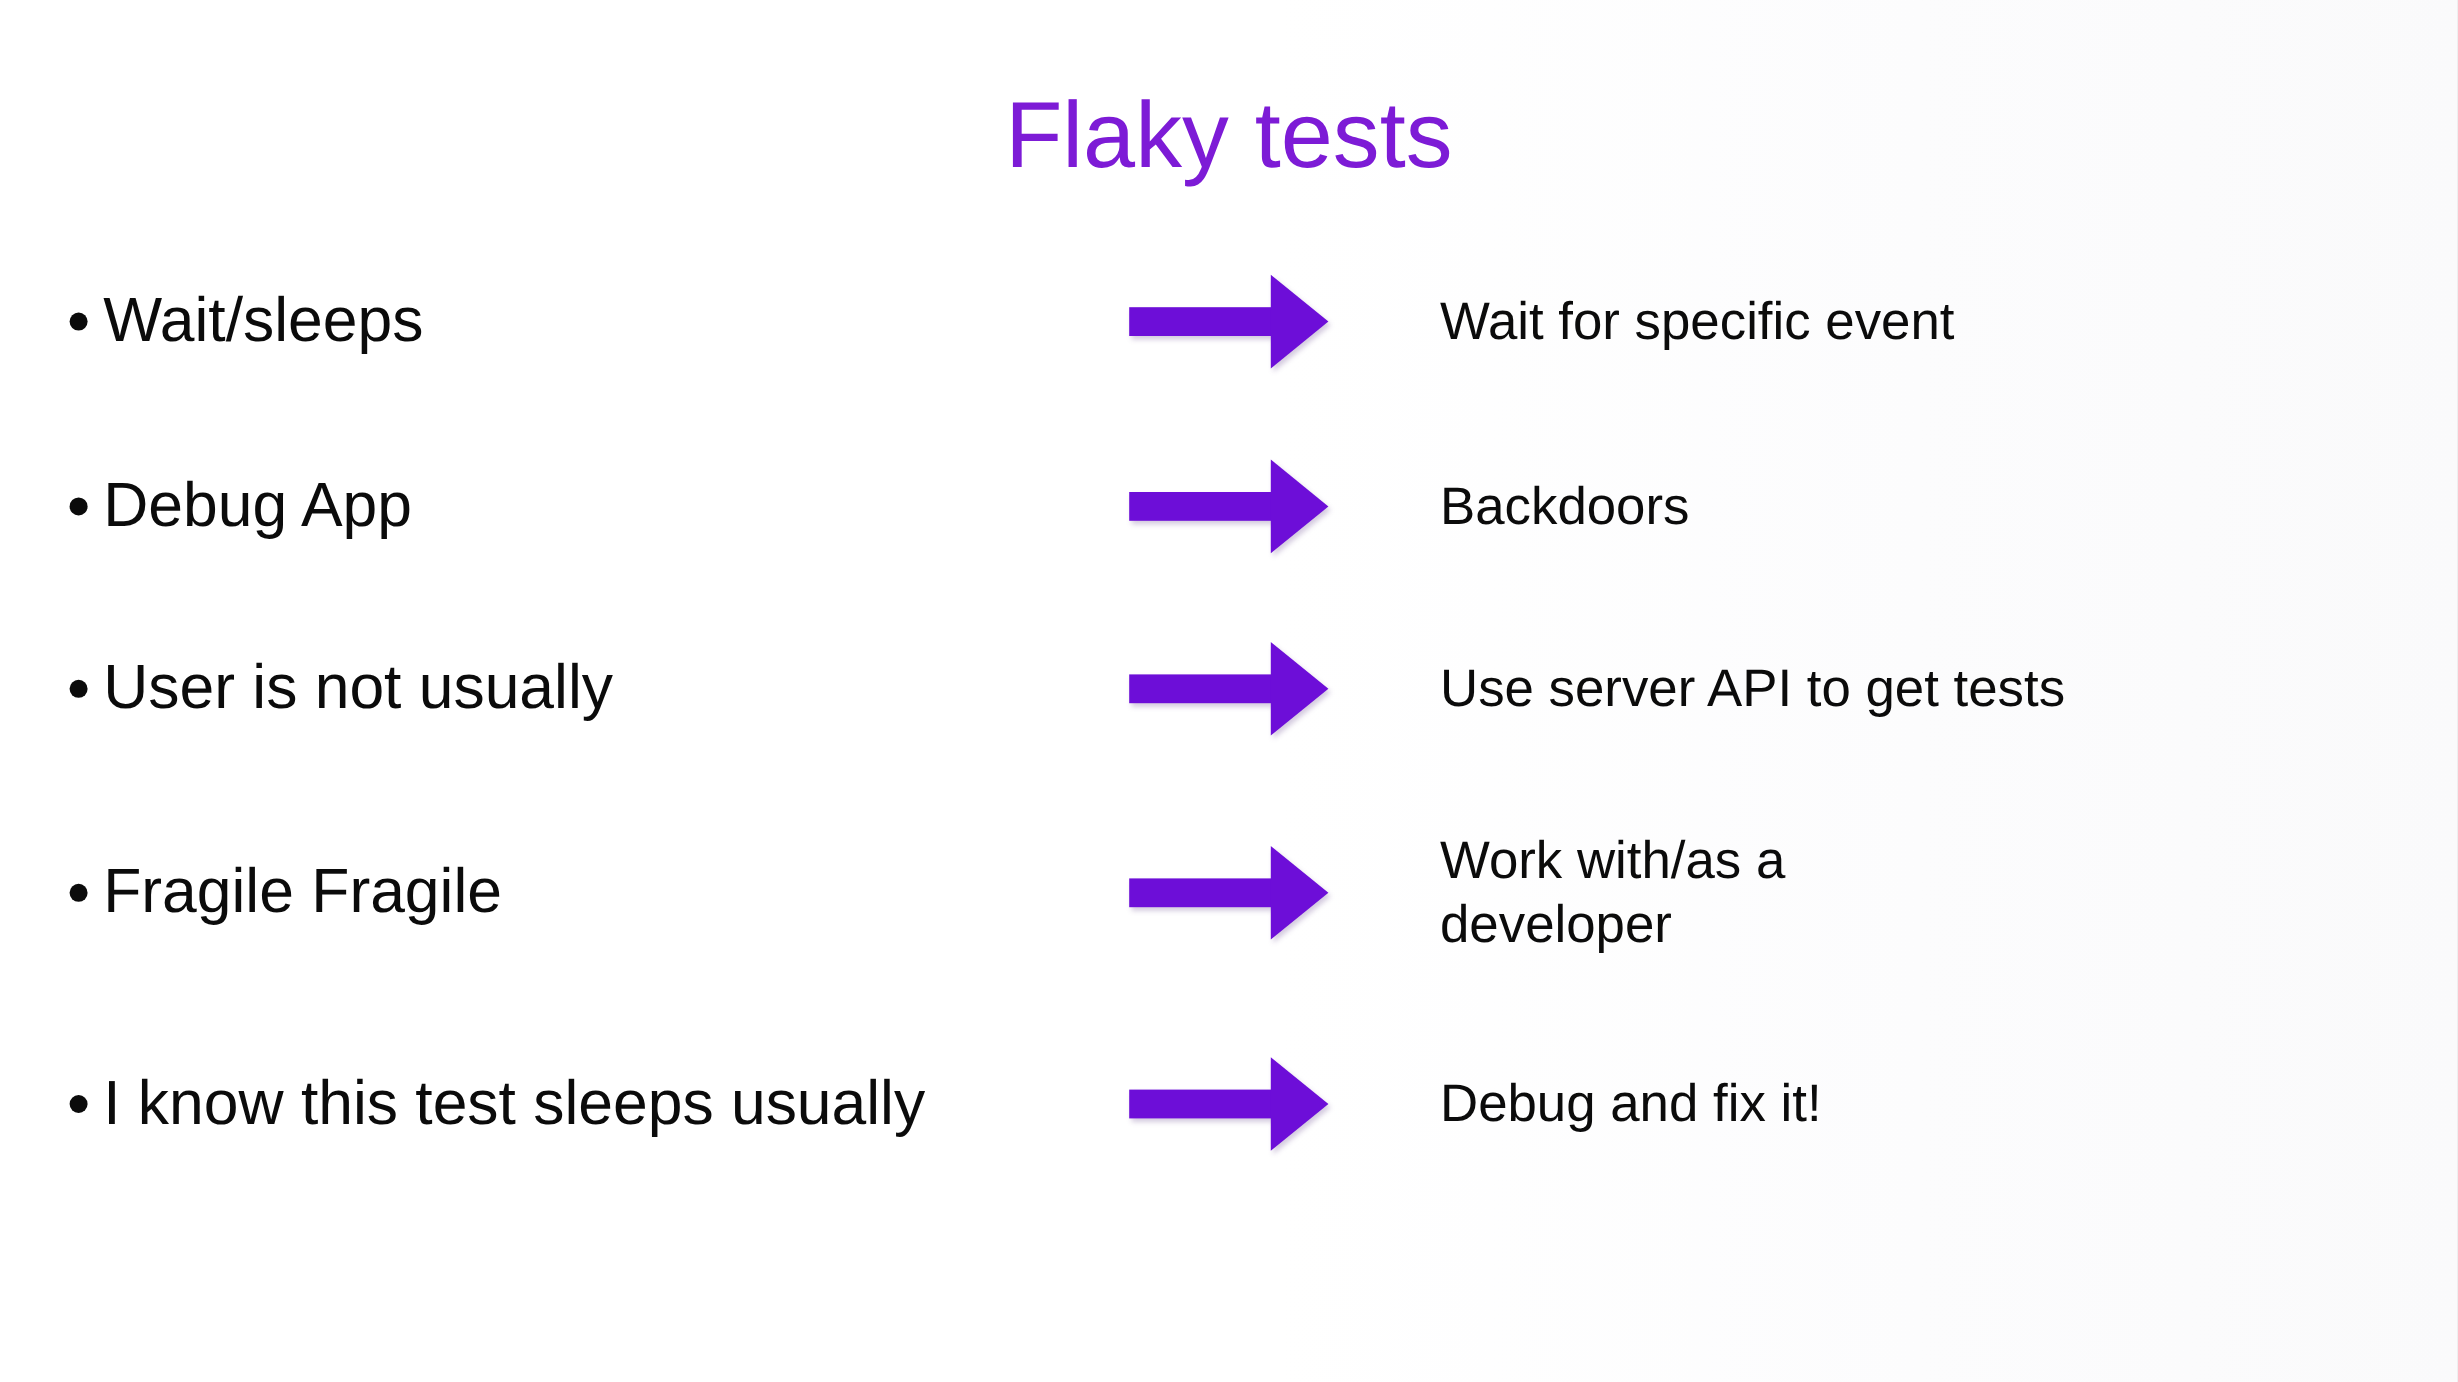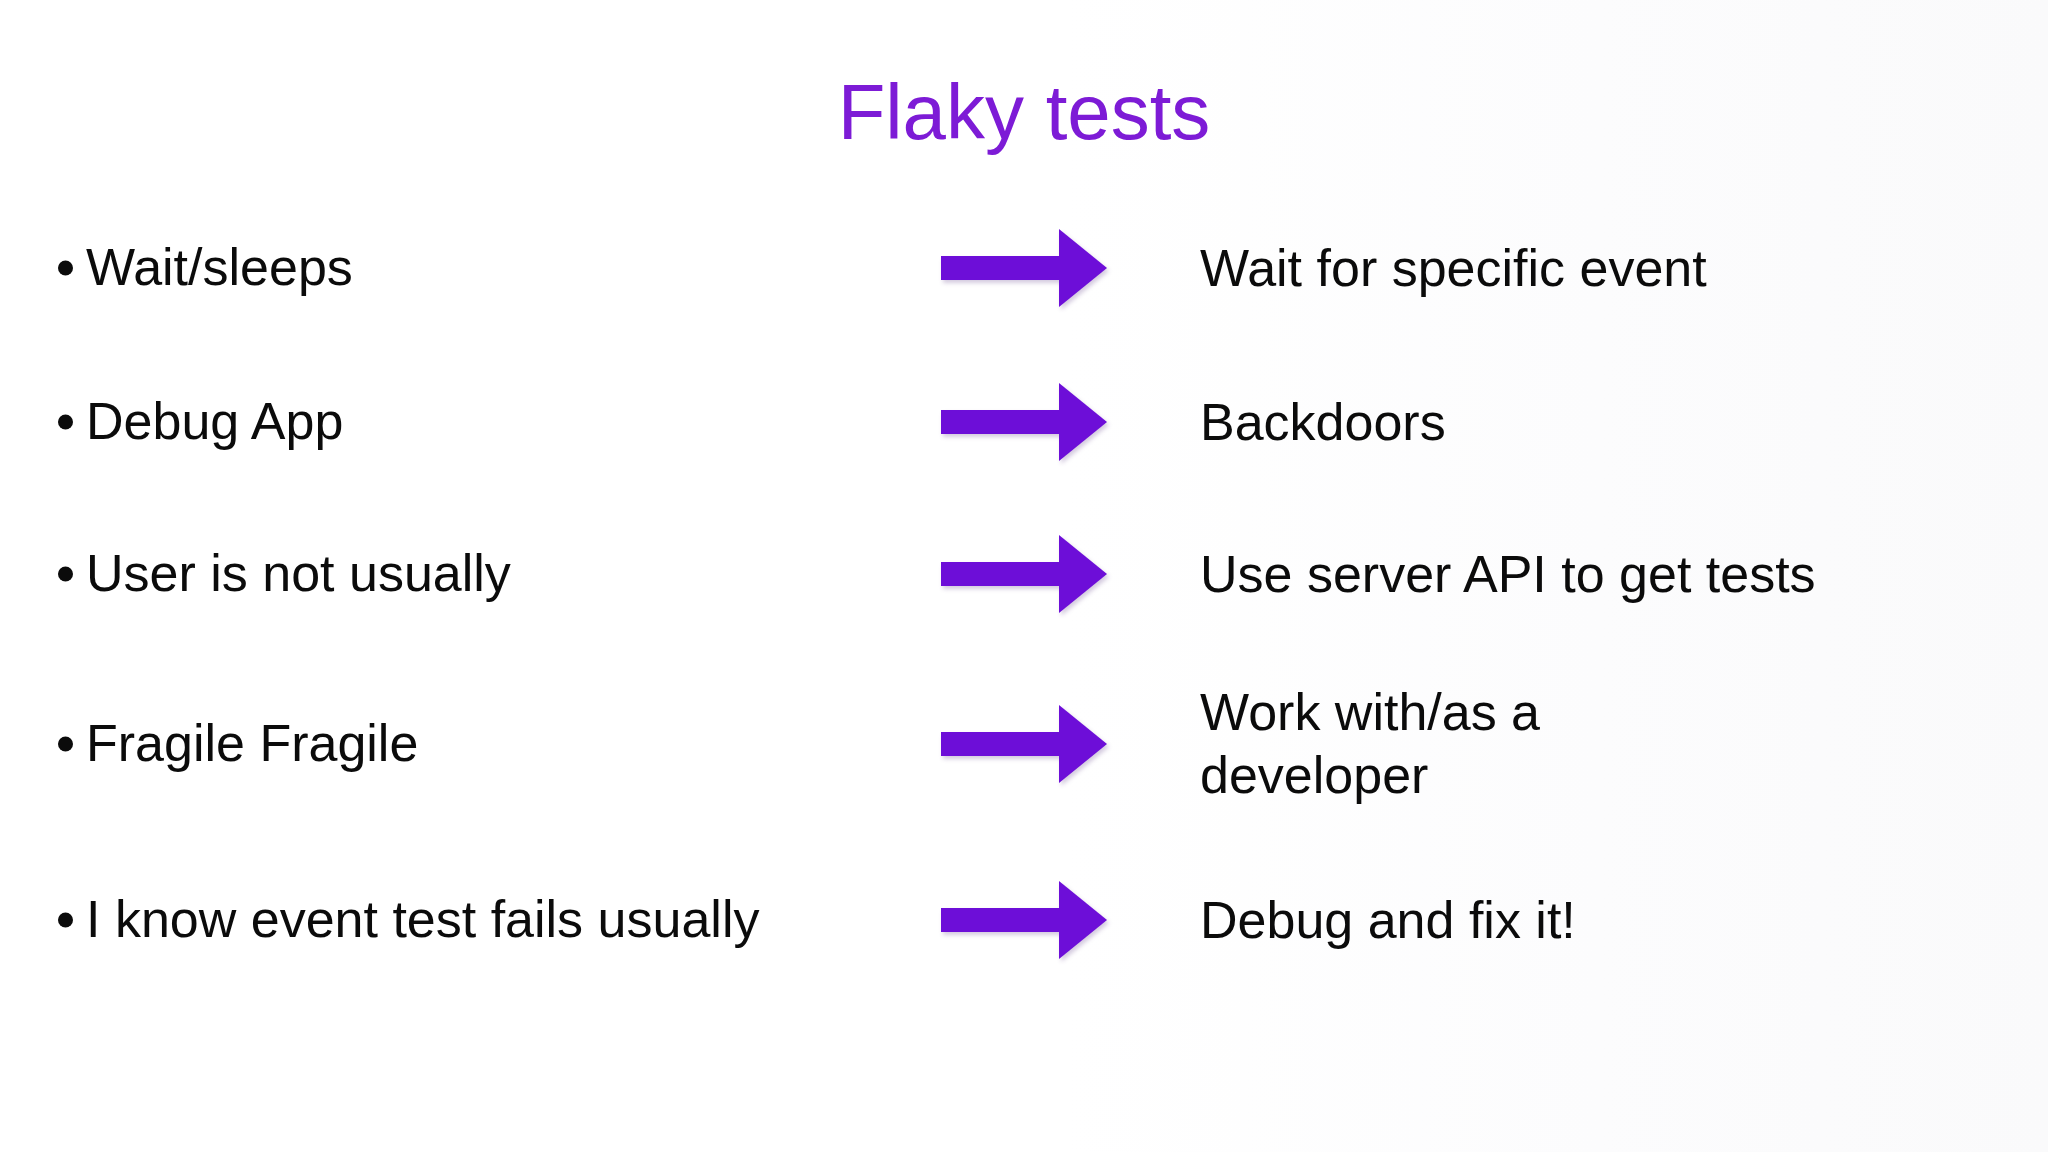--- a/index.html
+++ b/index.html
@@ -58,21 +58,21 @@
     transform: translateY(-50%);
     font-size: 52px;
     line-height: 1.18;
     white-space: nowrap;
   }
   .solution {
     position: absolute;
     left: 1200px;
     top: 0;
     transform: translateY(-50%);
-    font-size: 52px;
+    font-size: 44px;
     line-height: 1.21;
     white-space: pre-line;
   }
   .arrow {
     position: absolute;
     left: 941px;
     top: 0;
     transform: translateY(-50%);
     width: 166px;
     height: 78px;
@@ -142,21 +142,21 @@
     <span class="arrow">
         <span class="shaft"></span>
         <span class="head"></span>
       </span>
     <span class="solution">Work with/as a
 developer</span>
   </div>
 
   <div class="row row-5">
     <span class="bullet"></span>
-    <span class="problem">I know event test fails usually</span>
+    <span class="problem">I know this test sleeps usually</span>
     <span class="arrow">
         <span class="shaft"></span>
         <span class="head"></span>
       </span>
     <span class="solution">Debug and fix it!</span>
   </div>
 
 </div>
 
 </body></html>

